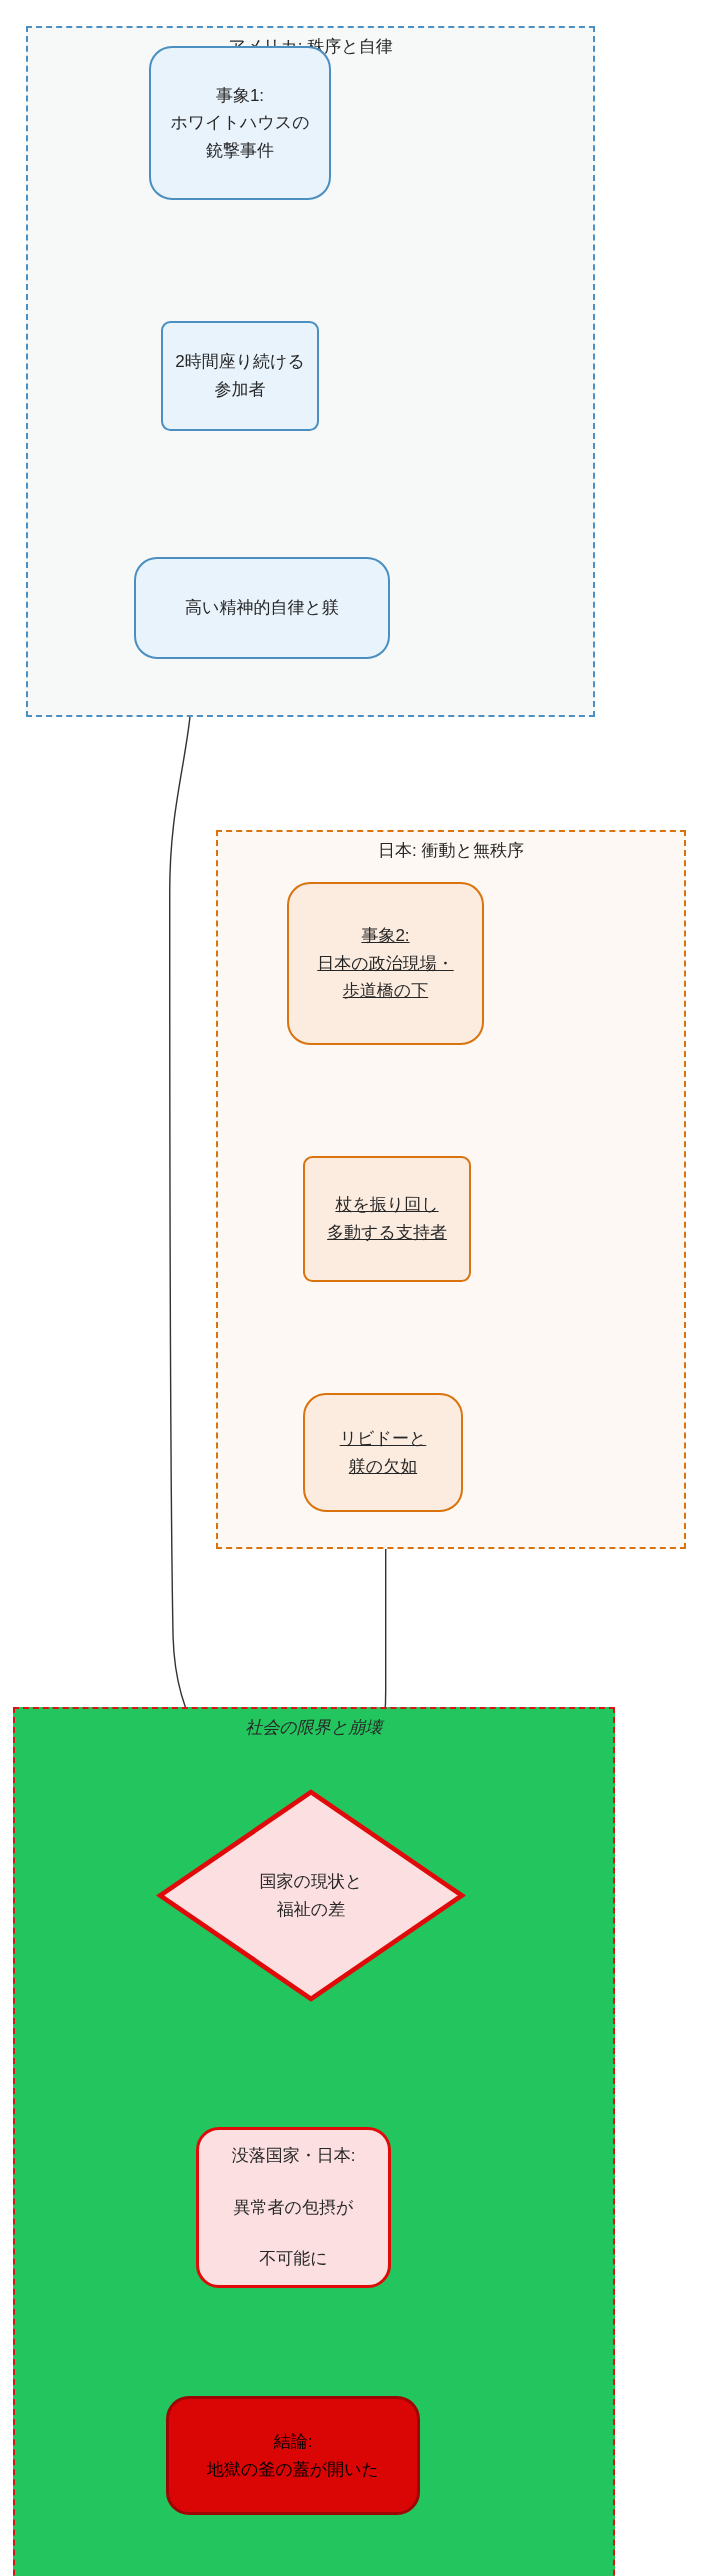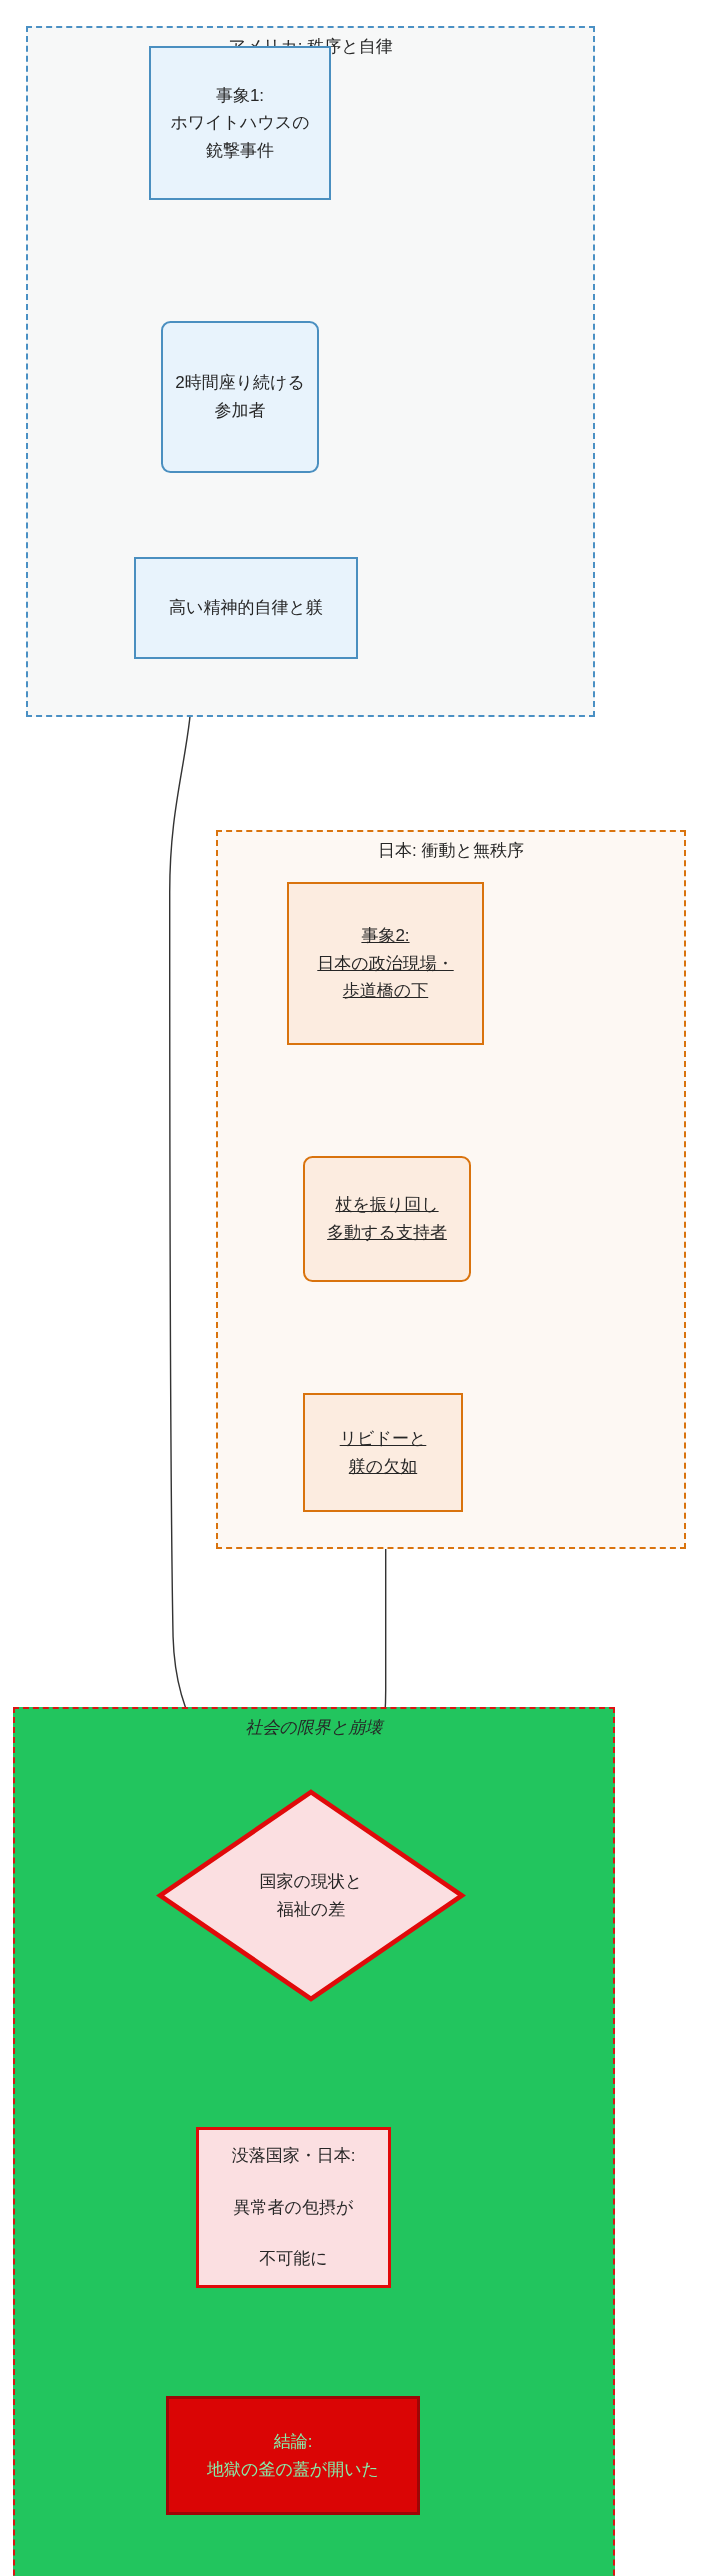--- a/index.html
+++ b/index.html
@@ -56,20 +56,21 @@
     position:absolute;
     box-sizing:border-box;
     display:flex;
     flex-direction:column;
     align-items:center;
     justify-content:center;
     text-align:center;
     color:#262626;
     font-size:17px;
     line-height:1.62;
+    border-radius:23px;
   }
   .node .ln{display:block;white-space:nowrap;}
 
   
   .node.blue{
     background:#e8f3fc;
     border:2.7px solid #4a8fc0;
   }
   .node.blue.round{border-radius:9.4px;}
 
@@ -83,21 +84,21 @@
 
   
   .node.red{
     background:#fbdfe1;
     border:3.4px solid #e00a0a;
     gap:24px;
   }
   .node.conclusion{
     background:#da0505;
     border:3.4px solid #9e0606;
-    color:#86efac;
+    color:#000000;
   }
 
   
   .diamond{
     position:absolute;
     width:310px;
     height:215px;
   }
   .diamond svg{position:absolute;left:0;top:0;}
   .diamond .dlabel{
@@ -110,22 +111,22 @@
     justify-content:center;
     text-align:center;
     font-size:17px;
     line-height:1.62;
     color:#262626;
     pointer-events:none;
   }
 
   
   #n-event1   { left:149px; top:46px;   width:182px; height:154px; }
-  #n-sit      { left:161px; top:321px;  width:158px; height:152px; }
-  #n-disc     { left:134px; top:557px;  width:224px; height:102px; }
+  #n-sit      { left:161px; top:321px;  width:158px; height:110px; }
+  #n-disc     { left:134px; top:557px;  width:256px; height:102px; }
 
   #n-event2   { left:287px; top:882px; width:197px; height:163px; }
   #n-swing    { left:303px; top:1156px; width:168px; height:126px;text-align:right; }
   #n-libido   { left:303px; top:1393px; width:160px; height:119px; }
 
   #n-diamond  { left:156px; top:1788px; }
   #n-fallen   { left:196px; top:2127px; width:195px; height:161px; }
   #n-concl    { left:166px; top:2396px; width:254px; height:119px; }
 </style>
 </head>

